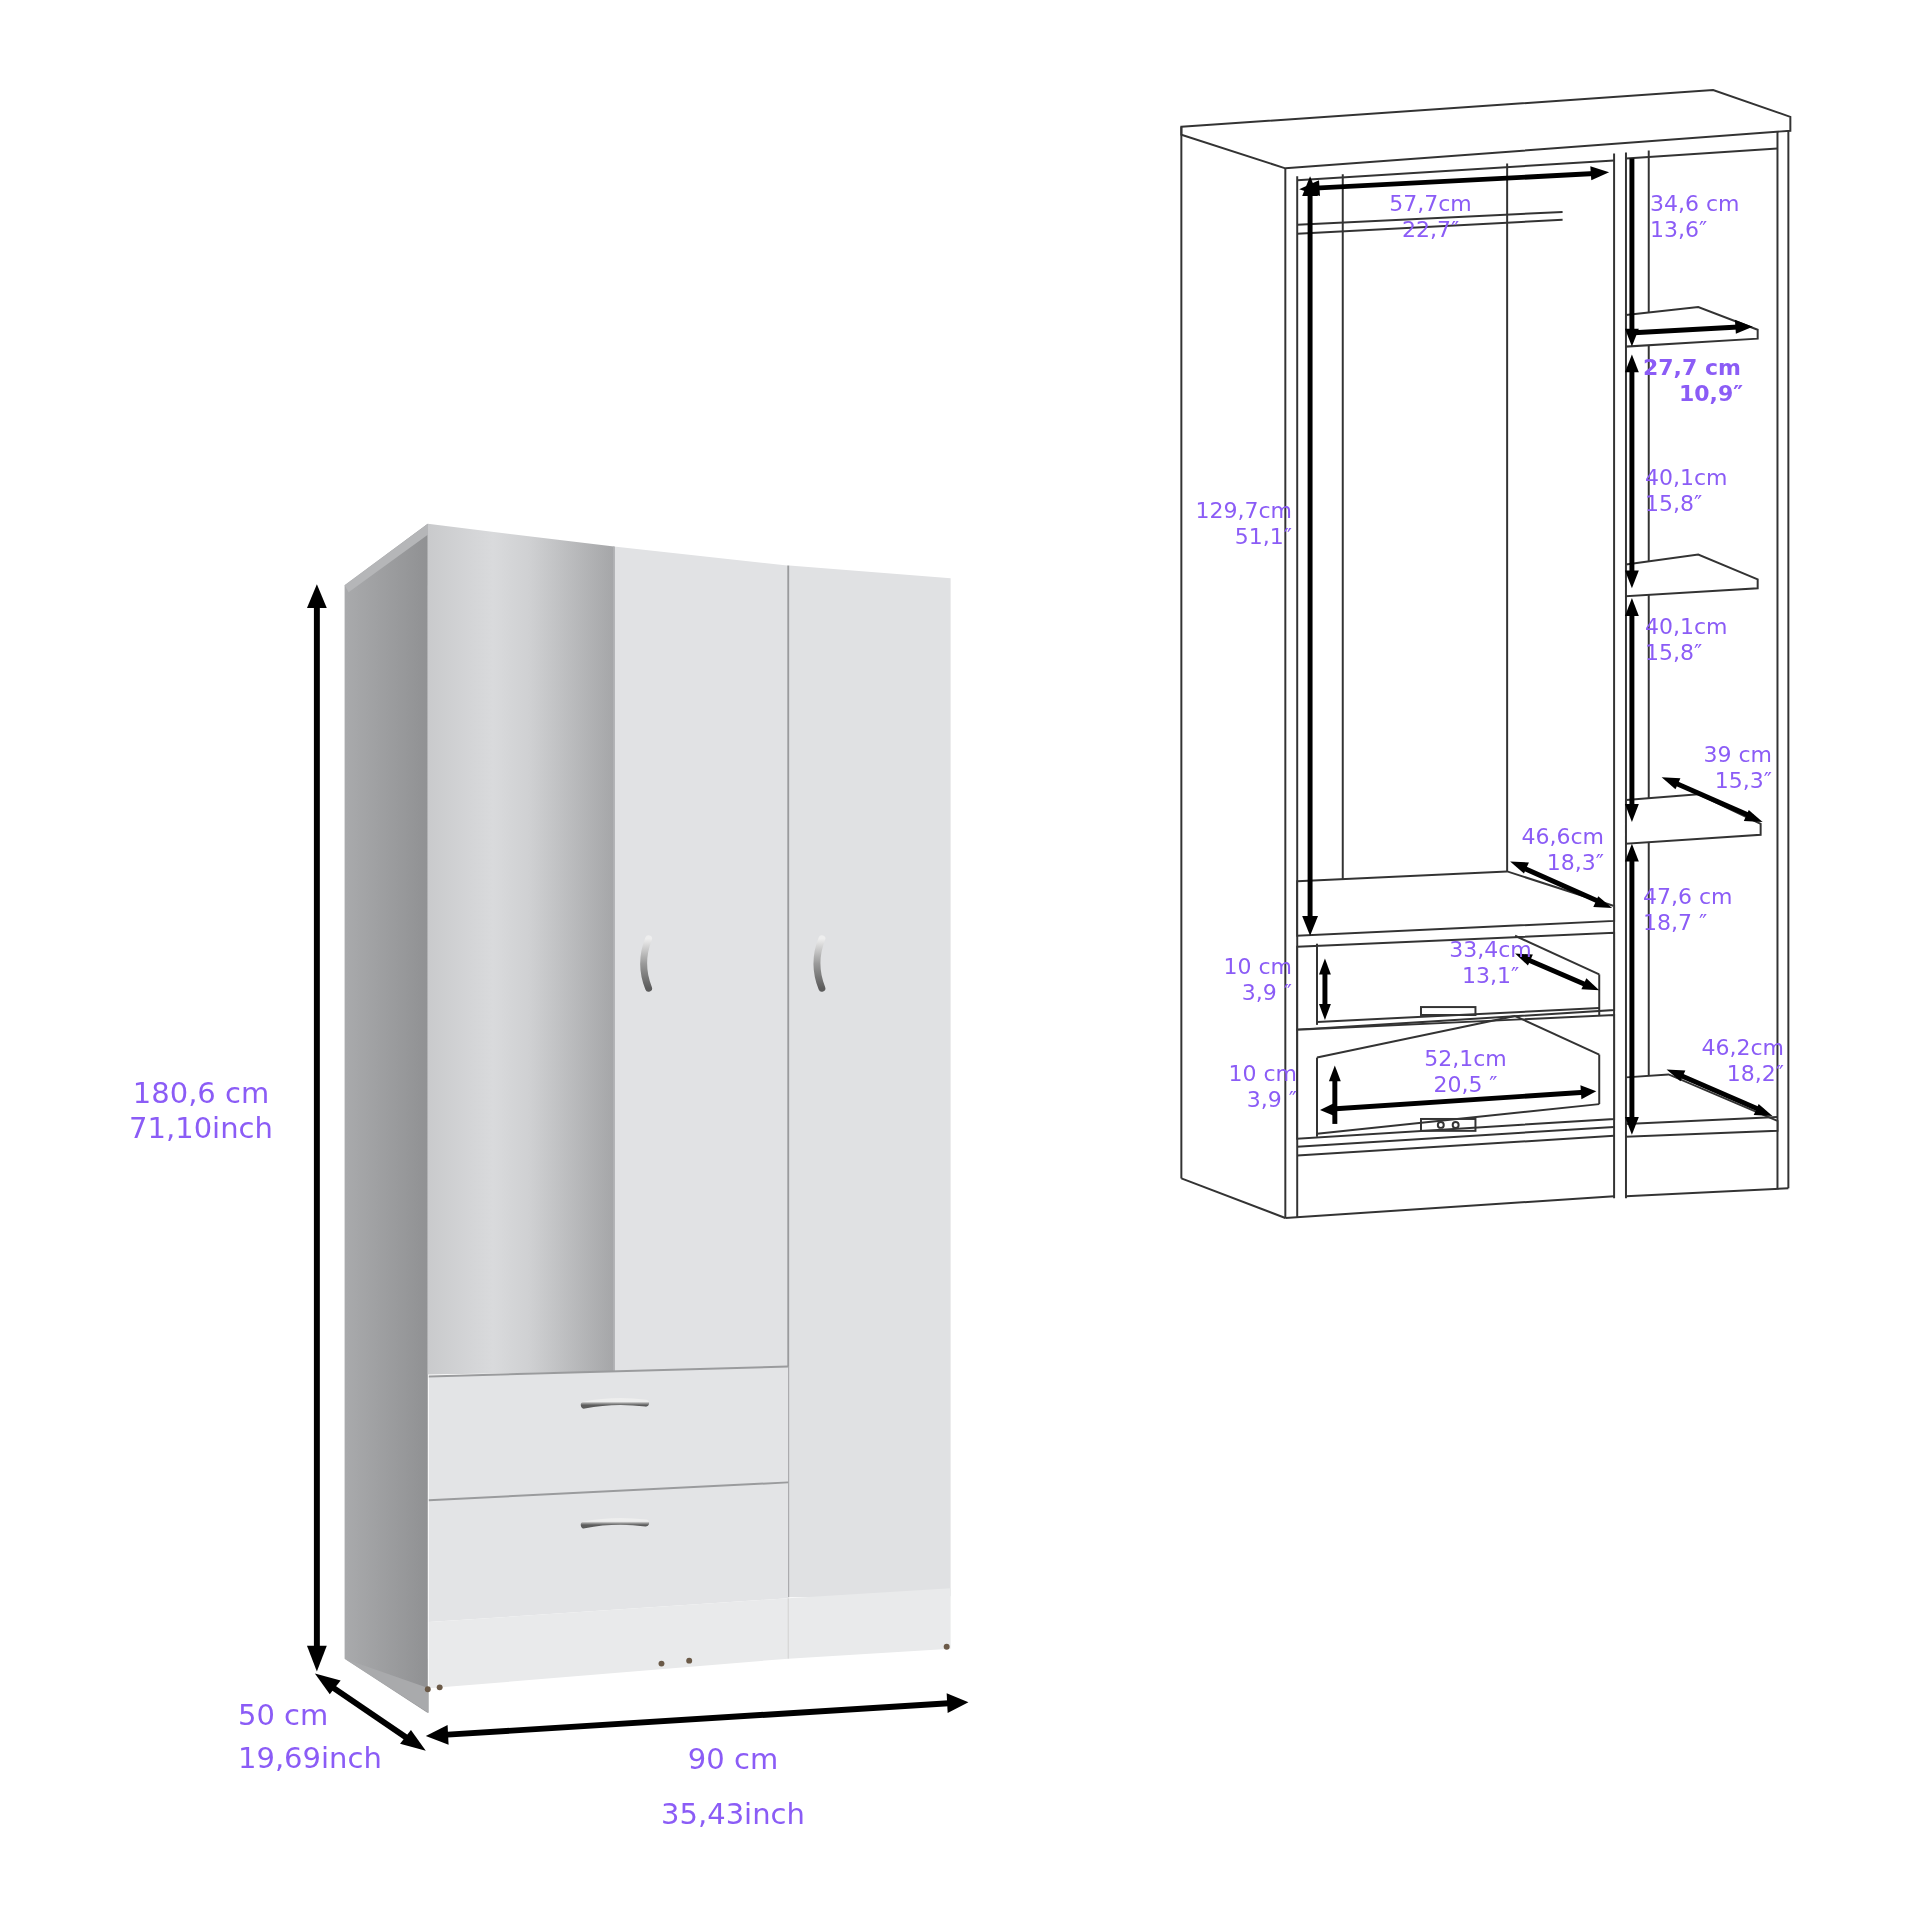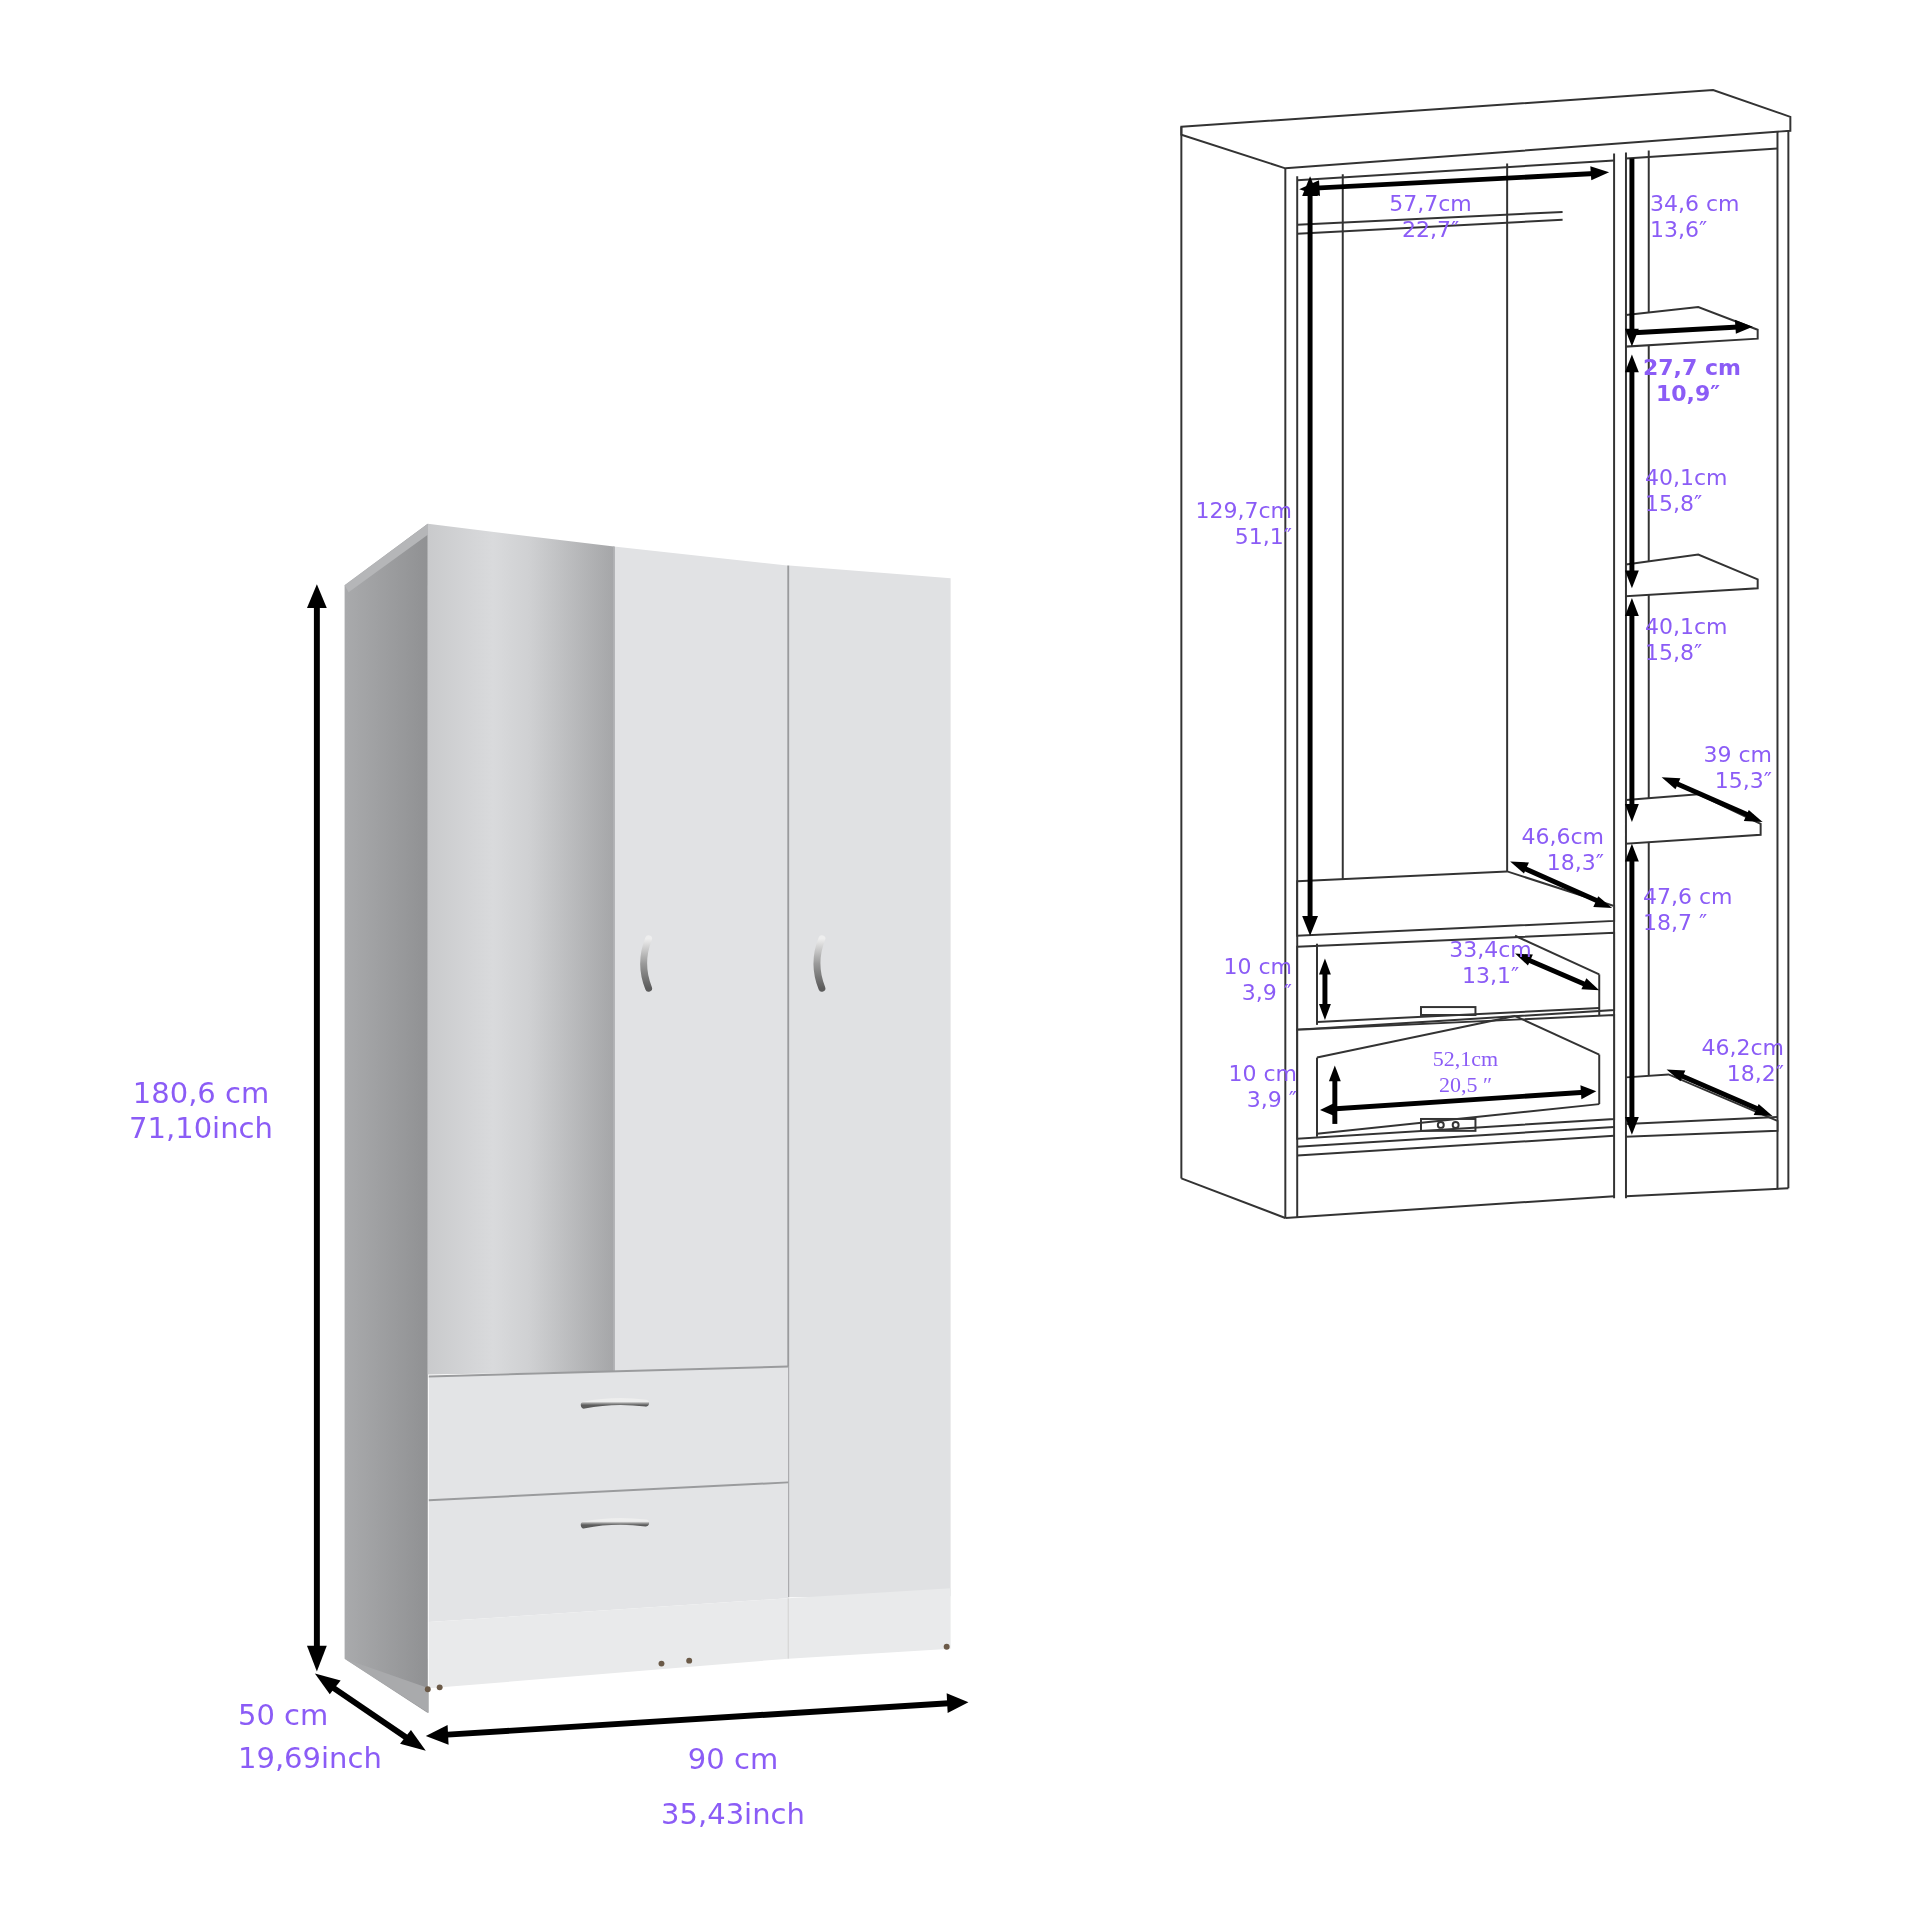--- a/index.html
+++ b/index.html
@@ -243,21 +243,21 @@
 <div class="lbl sm r" style="left:1183px;top:498px;width:109px;">
   <div>129,7cm</div>
   <div>51,1″</div>
 </div>
 <div class="lbl sm" style="left:1650px;top:191px;">
   <div>34,6  cm</div>
   <div>13,6″</div>
 </div>
 <div class="lbl sm" style="left:1643px;top:355px;font-weight:bold;">
   <div>27,7  cm</div>
-  <div style="margin-left:13px">10,9″</div>
+  <div style="margin-left:36px">10,9″</div>
 </div>
 <div class="lbl sm" style="left:1645px;top:465px;">
   <div>40,1cm</div>
   <div>15,8″</div>
 </div>
 <div class="lbl sm" style="left:1645px;top:614px;">
   <div>40,1cm</div>
   <div>15,8″</div>
 </div>
 <div class="lbl sm r" style="left:1663px;top:742px;width:109px;">
@@ -277,21 +277,21 @@
   <div>3,9  ″</div>
 </div>
 <div class="lbl sm c" style="left:1436px;top:937px;width:109px;">
   <div>33,4cm</div>
   <div>13,1″</div>
 </div>
 <div class="lbl sm r" style="left:1188px;top:1061px;width:109px;">
   <div>10  cm</div>
   <div>3,9  ″</div>
 </div>
-<div class="lbl sm c" style="left:1401px;top:1046px;width:129px;font-family:Liberation Serif, serif;">
+<div class="lbl sm c" style="left:1401px;top:1046px;width:129px;">
   <div>52,1cm</div>
   <div>20,5  ″</div>
 </div>
 <div class="lbl sm r" style="left:1673px;top:1035px;width:111px;">
   <div>46,2cm</div>
   <div>18,2″</div>
 </div>
 
 </div>
 

